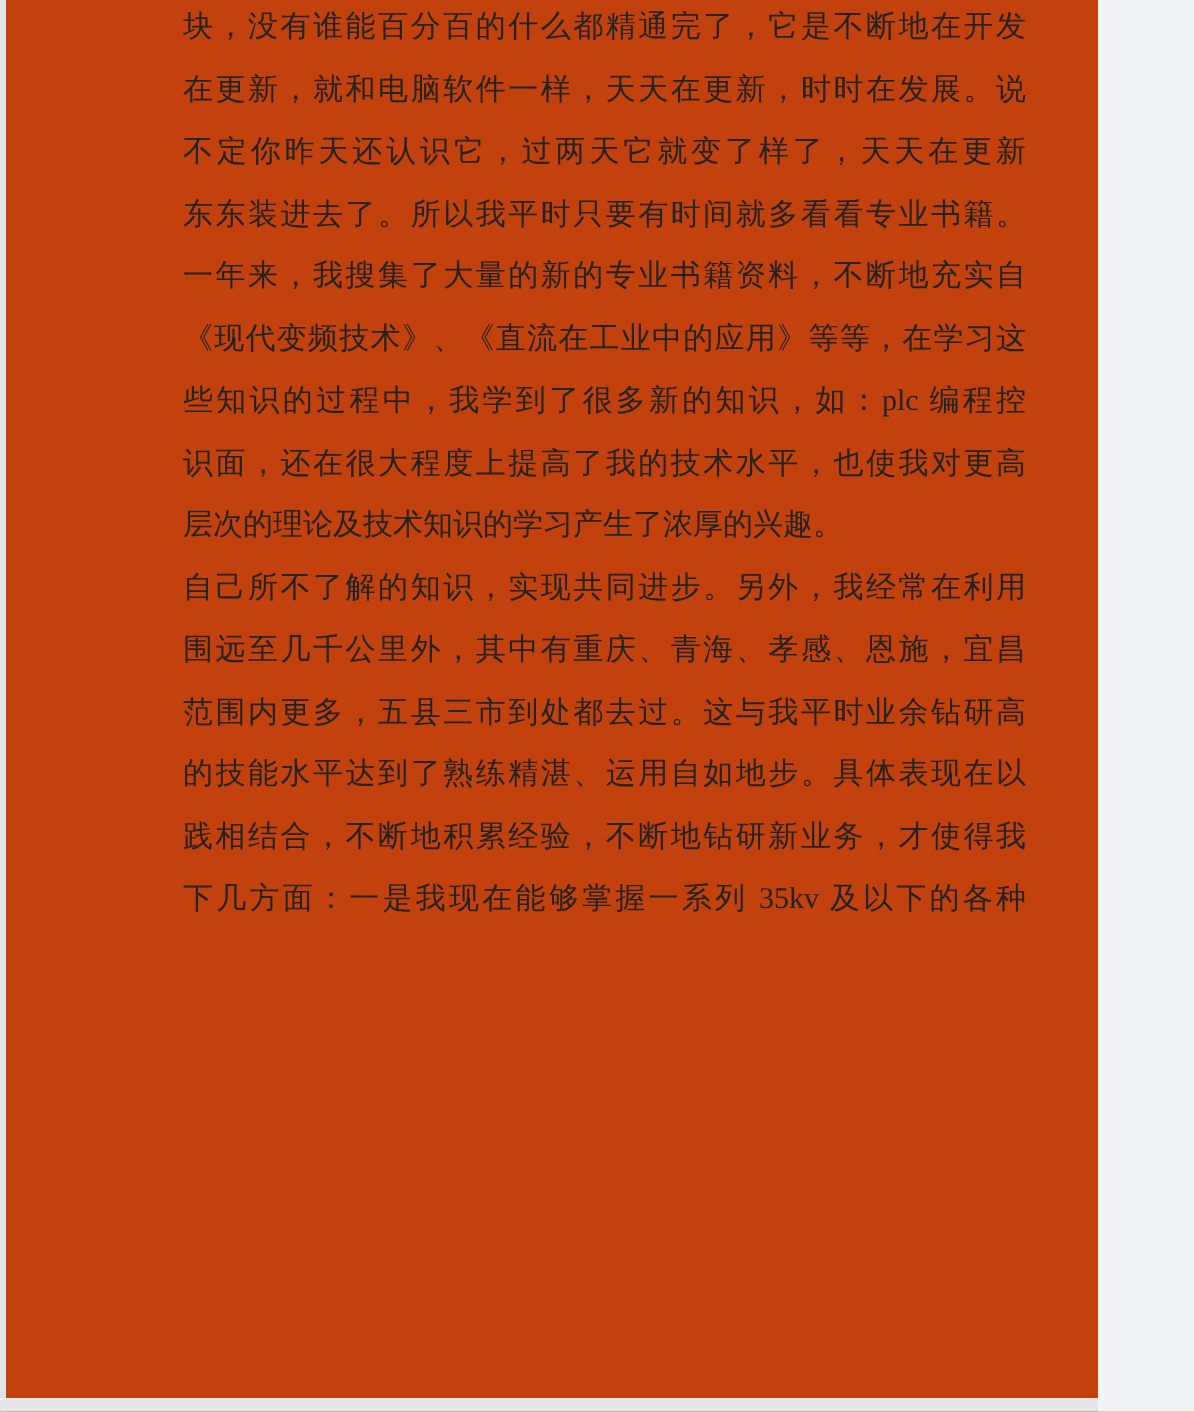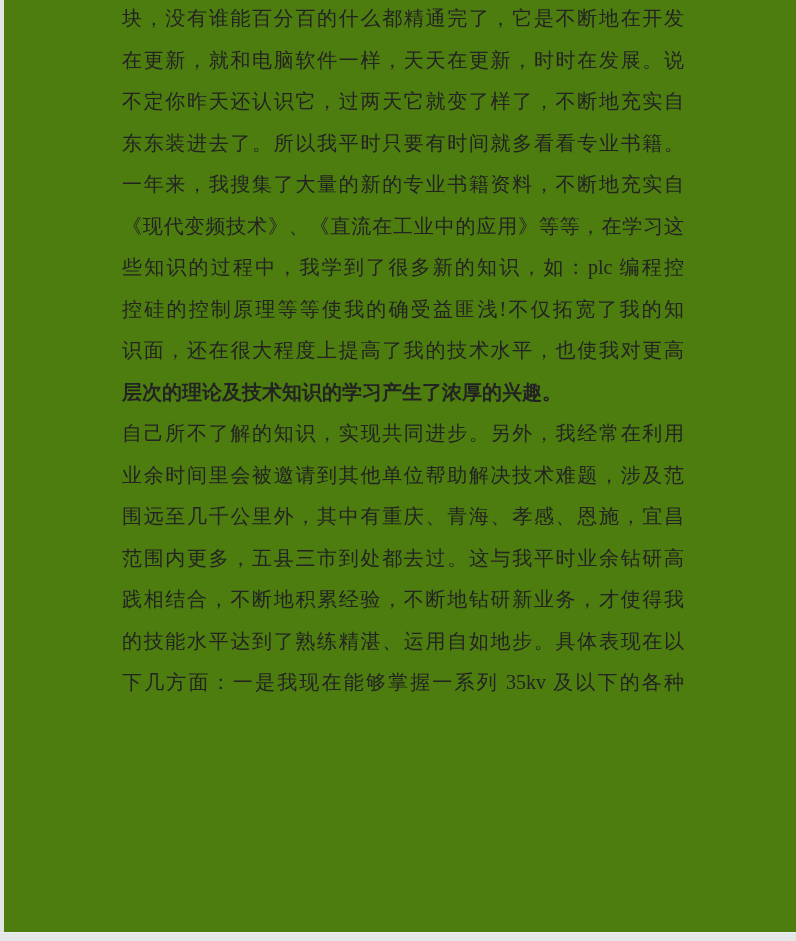--- a/index.html
+++ b/index.html
@@ -2,24 +2,24 @@
 <html><head>
 <meta charset="utf-8">
 <style>
   html, body {
     margin: 0;
     padding: 0;
     background: #f2f3f4;
   }
   .viewport {
     position: relative;
-    width: 796px;
+    width: 732px;
     height: 941px;
     overflow: hidden;
-    background: #4d7c0f;
+    background: #c2410c;
     font-family: "Liberation Serif", "DejaVu Serif", serif;
   }
   .page-left-edge {
     position: absolute;
     left: 0;
     top: 0;
     width: 4px;
     height: 941px;
     background: #e1e3e5;
   }
@@ -43,48 +43,45 @@
   .line {
     height: 41.5px;
     line-height: 41.5px;
     text-align: justify;
     text-align-last: justify;
     overflow: hidden;
   }
   
   .line.para-end {
     text-align-last: left;
-    font-weight: bold;
   }
   
   .line.para-start {
     padding-left: 51px;
   }
 </style>
 </head>
 <body>
 
 <div class="viewport">
 
   <div class="text-block">
     <div class="line">块，没有谁能百分百的什么都精通完了，它是不断地在开发</div>
     <div class="line">在更新，就和电脑软件一样，天天在更新，时时在发展。说</div>
-    <div class="line">不定你昨天还认识它，过两天它就变了样了，不断地充实自</div>
+    <div class="line">不定你昨天还认识它，过两天它就变了样了，天天在更新</div>
     <div class="line">东东装进去了。所以我平时只要有时间就多看看专业书籍。</div>
     <div class="line">一年来，我搜集了大量的新的专业书籍资料，不断地充实自</div>
     <div class="line">《现代变频技术》、《直流在工业中的应用》等等，在学习这</div>
     <div class="line">些知识的过程中，我学到了很多新的知识，如：plc 编程控</div>
-    <div class="line">控硅的控制原理等等使我的确受益匪浅!不仅拓宽了我的知</div>
     <div class="line">识面，还在很大程度上提高了我的技术水平，也使我对更高</div>
     <div class="line para-end">层次的理论及技术知识的学习产生了浓厚的兴趣。</div>
     <div class="line">自己所不了解的知识，实现共同进步。另外，我经常在利用</div>
-    <div class="line">业余时间里会被邀请到其他单位帮助解决技术难题，涉及范</div>
     <div class="line">围远至几千公里外，其中有重庆、青海、孝感、恩施，宜昌</div>
     <div class="line">范围内更多，五县三市到处都去过。这与我平时业余钻研高</div>
+    <div class="line">的技能水平达到了熟练精湛、运用自如地步。具体表现在以</div>
     <div class="line">践相结合，不断地积累经验，不断地钻研新业务，才使得我</div>
-    <div class="line">的技能水平达到了熟练精湛、运用自如地步。具体表现在以</div>
     <div class="line">下几方面：一是我现在能够掌握一系列 35kv 及以下的各种</div>
   </div>
 
   <div class="page-left-edge"></div>
   <div class="page-bottom-edge"></div>
 
 </div>
 
 </body></html>

